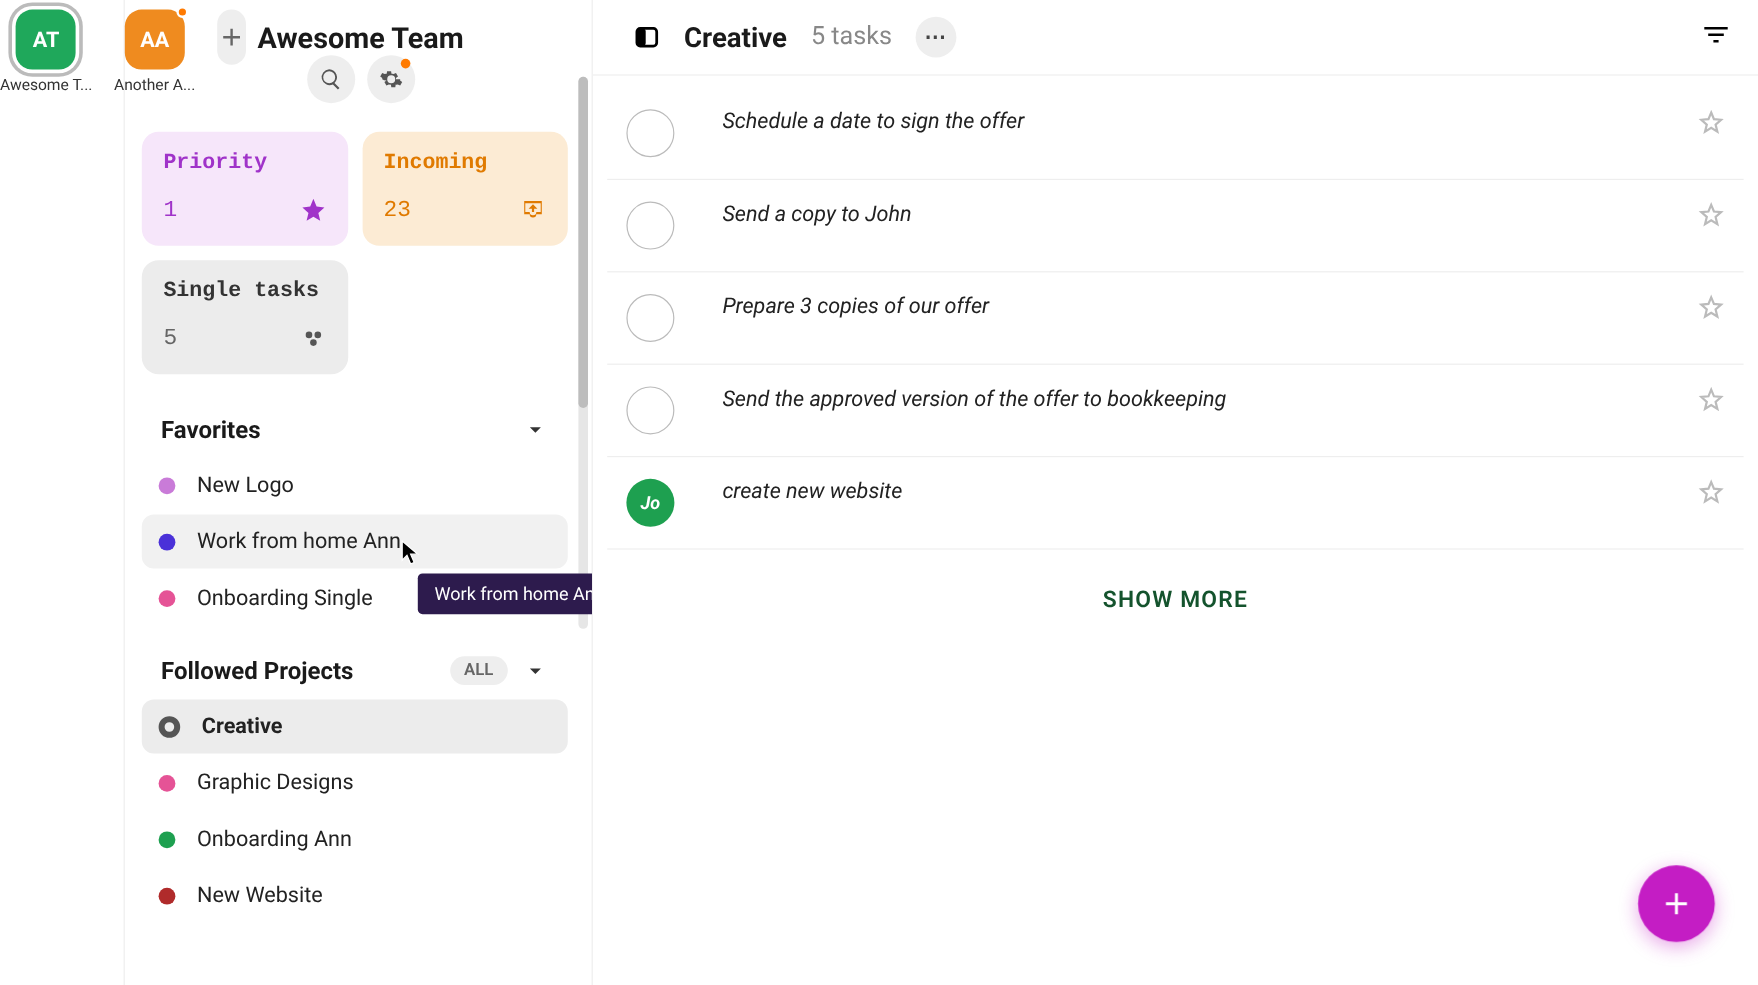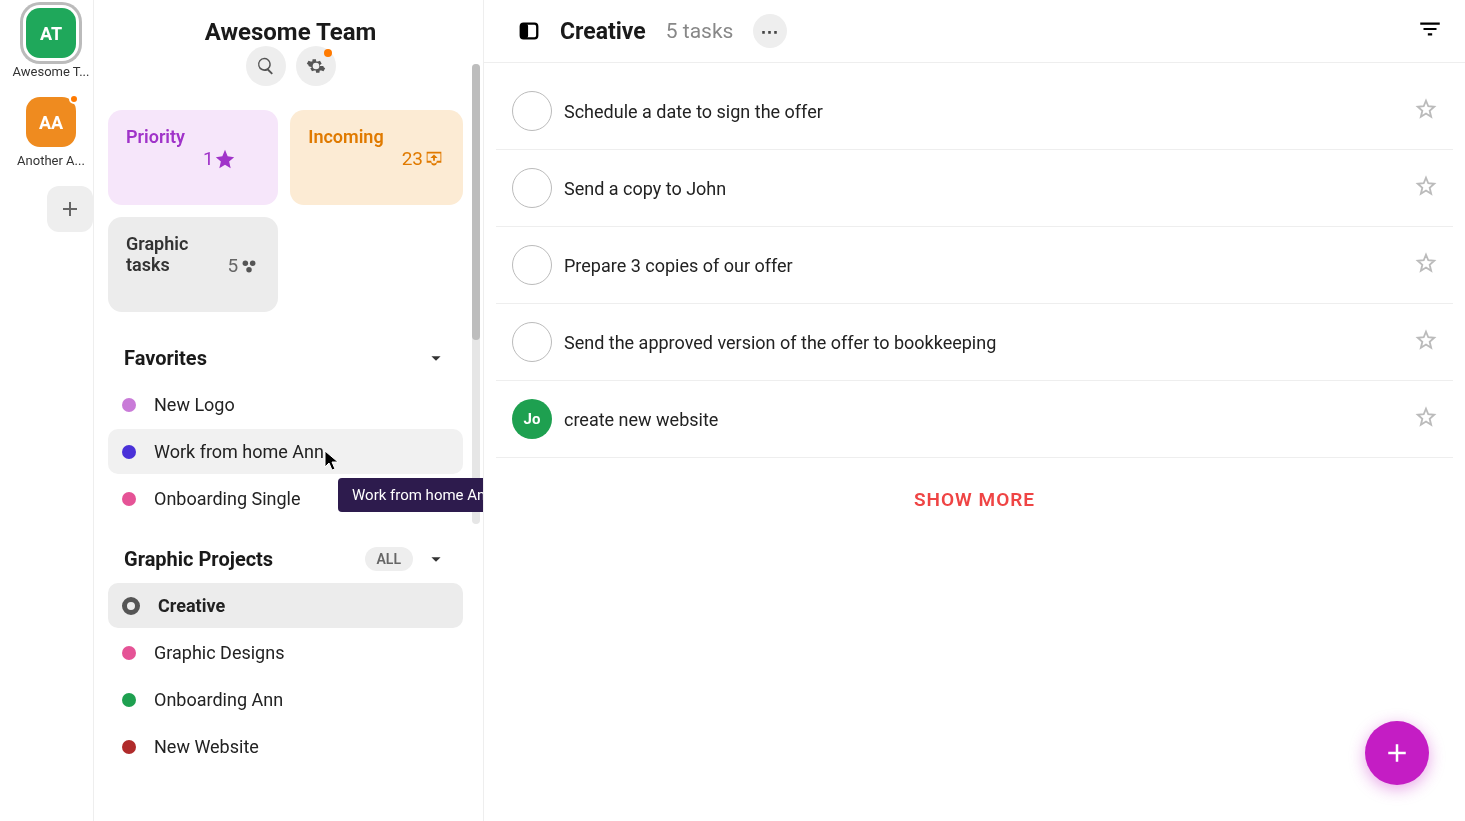--- a/index.html
+++ b/index.html
@@ -9,24 +9,24 @@
     color: #1a1a1a;
     background: #fff;
     width: 1465px;
     height: 821px;
     overflow: hidden;
     display: flex;
   }
 
   
   .workspace-rail {
-    width: 94px;
+    width: 104px;
     display: flex;
-    flex-direction: column;
-    align-items: flex-end;
+    flex-direction: row;
+    align-items: flex-start;
     padding-top: 8px;
     border-right: 1px solid #eee;
     gap: 18px;
   }
   .ws-item { display:flex; flex-direction:column; align-items:center; width: 84px; cursor:pointer;}
   .ws-avatar {
     width: 50px; height: 50px; border-radius: 14px;
     display:flex; align-items:center; justify-content:center;
     font-weight:700; font-size:18px; color:#fff;
   }
@@ -63,22 +63,23 @@
     cursor:pointer; position:relative;
   }
   .icon-btn svg { width:20px; height:20px; fill:#555; }
   .gear-notify { position:absolute; top:3px; right:4px; width:8px; height:8px; background:#ff7a00; border-radius:50%; }
 
   .sidebar-scroll { overflow-y:auto; flex:1; padding: 8px 14px 20px 8px; position:relative; }
 
   .card-grid { display:grid; grid-template-columns:1fr 1fr; gap:12px; padding: 6px 6px 20px 6px; }
   .stat-card {
     border-radius:14px; padding:16px 18px 14px 18px; cursor:pointer;
-    display:flex; gap:18px;
+    display:flex; flex-direction:column; gap:18px;
     min-height: 95px;
+    font-family: Liberation Mono, monospace;
   }
   .card-title { font-size:18px; font-weight:600; }
   .card-bottom { display:flex; align-items:center; justify-content:space-between; font-size:19px; }
   .card-icon { width:22px; height:22px; }
 
   .section-header {
     display:flex; align-items:center; justify-content:space-between;
     padding: 14px 22px 10px 22px; cursor:pointer;
   }
   .section-title { font-size:20px; font-weight:700; }
@@ -119,36 +120,36 @@
   }
   .main-left { display:flex; align-items:center; gap:20px; }
   .panel-icon { width:22px; height:22px; }
   .main-title { font-size:23px; font-weight:700; }
   .task-count { font-size:21px; color:#888; }
   .more-btn { width:34px; height:34px; border-radius:50%; background:#eee; display:flex; align-items:center; justify-content:center; font-size:18px; color:#444; cursor:pointer; letter-spacing:2px; font-weight:900;}
   .filter-btn { cursor:pointer; }
 
   .task-list { padding: 10px 12px; }
   .task-row {
-    display:flex; align-items:center; gap:12px;
-    padding: 18px 16px; border-bottom:1px solid #eee;
+    display:flex; align-items:flex-start; gap:40px;
+    padding: 18px 16px; border-bottom:1px solid #eee;font-style:italic;
   }
   .task-check {
     width:40px; height:40px; border-radius:50%; border:1.5px solid #bbb;
     cursor:pointer; flex-shrink:0;
   }
   .task-avatar {
     width:40px; height:40px; border-radius:50%;
     display:flex; align-items:center; justify-content:center;
     font-weight:700; color:#fff; font-size:15px; flex-shrink:0;
   }
   .task-title { flex:1; font-size:18px; color:#222; }
   .star-btn { cursor:pointer; }
   .show-more {
-    text-align:center; padding:20px; font-size:19px; font-weight:600; color:#ef4444;
+    text-align:center; padding:20px; font-size:19px; font-weight:600; color:#14532d;
     letter-spacing:1px; cursor:pointer;
   }
 
   
   .fab {
     position:fixed; right:36px; bottom:36px;
     width:64px; height:64px; border-radius:50%;
     background:#c41dc4; display:flex; align-items:center; justify-content:center;
     color:#fff; font-size:36px; cursor:pointer;
     box-shadow: 0 4px 16px rgba(196,29,196,0.4);
@@ -224,21 +225,21 @@
       <div class="stat-card" id="card-incoming" style="background: rgb(252, 235, 212);">
         <div class="card-title" style="color: rgb(224, 122, 0);">Incoming</div>
         <div class="card-bottom">
           <span style="color: rgb(224, 122, 0);">23</span>
           <svg class="card-icon" viewBox="0 0 24 24" style="fill: rgb(224, 122, 0);">
               <path d="M4 4h16v12h-5a3 3 0 01-6 0H4V4zm1 2v8h4a3 3 0 006 0h4V6H5zM12 7l4 4h-3v3h-2v-3H8l4-4z"></path>
             </svg>
         </div>
       </div>
       <div class="stat-card" id="card-single" style="background: rgb(236, 236, 236);">
-        <div class="card-title" style="color: rgb(51, 51, 51);">Graphic tasks</div>
+        <div class="card-title" style="color: rgb(51, 51, 51);">Single tasks</div>
         <div class="card-bottom">
           <span style="color: rgb(102, 102, 102);">5</span>
           <svg class="card-icon" viewBox="0 0 24 24" style="fill: rgb(85, 85, 85);">
               <circle cx="8" cy="9" r="3"></circle>
               <circle cx="16" cy="9" r="3"></circle>
               <circle cx="12" cy="16" r="3"></circle>
             </svg>
         </div>
       </div>
     </div>
@@ -258,21 +259,21 @@
           <div class="proj-dot" style="background: rgb(74, 49, 216);"></div>
           <div class="proj-name">Work from home Ann</div>
         </div>
         <div class="proj-item">
           <div class="proj-dot" style="background: rgb(229, 83, 150);"></div>
           <div class="proj-name">Onboarding Single</div>
         </div>
       </div>
 
     <div class="section-header">
-      <div class="section-title">Graphic Projects</div>
+      <div class="section-title">Followed Projects</div>
       <div class="section-right">
         <span class="chip">ALL</span>
         <svg class="chev" viewBox="0 0 24 24">
             <path fill="#333" d="M7 10l5 5 5-5z"></path>
           </svg>
       </div>
     </div>
     <div class="proj-list" id="fol-list">
         <div class="proj-item active">
           <div class="proj-ring"></div>

